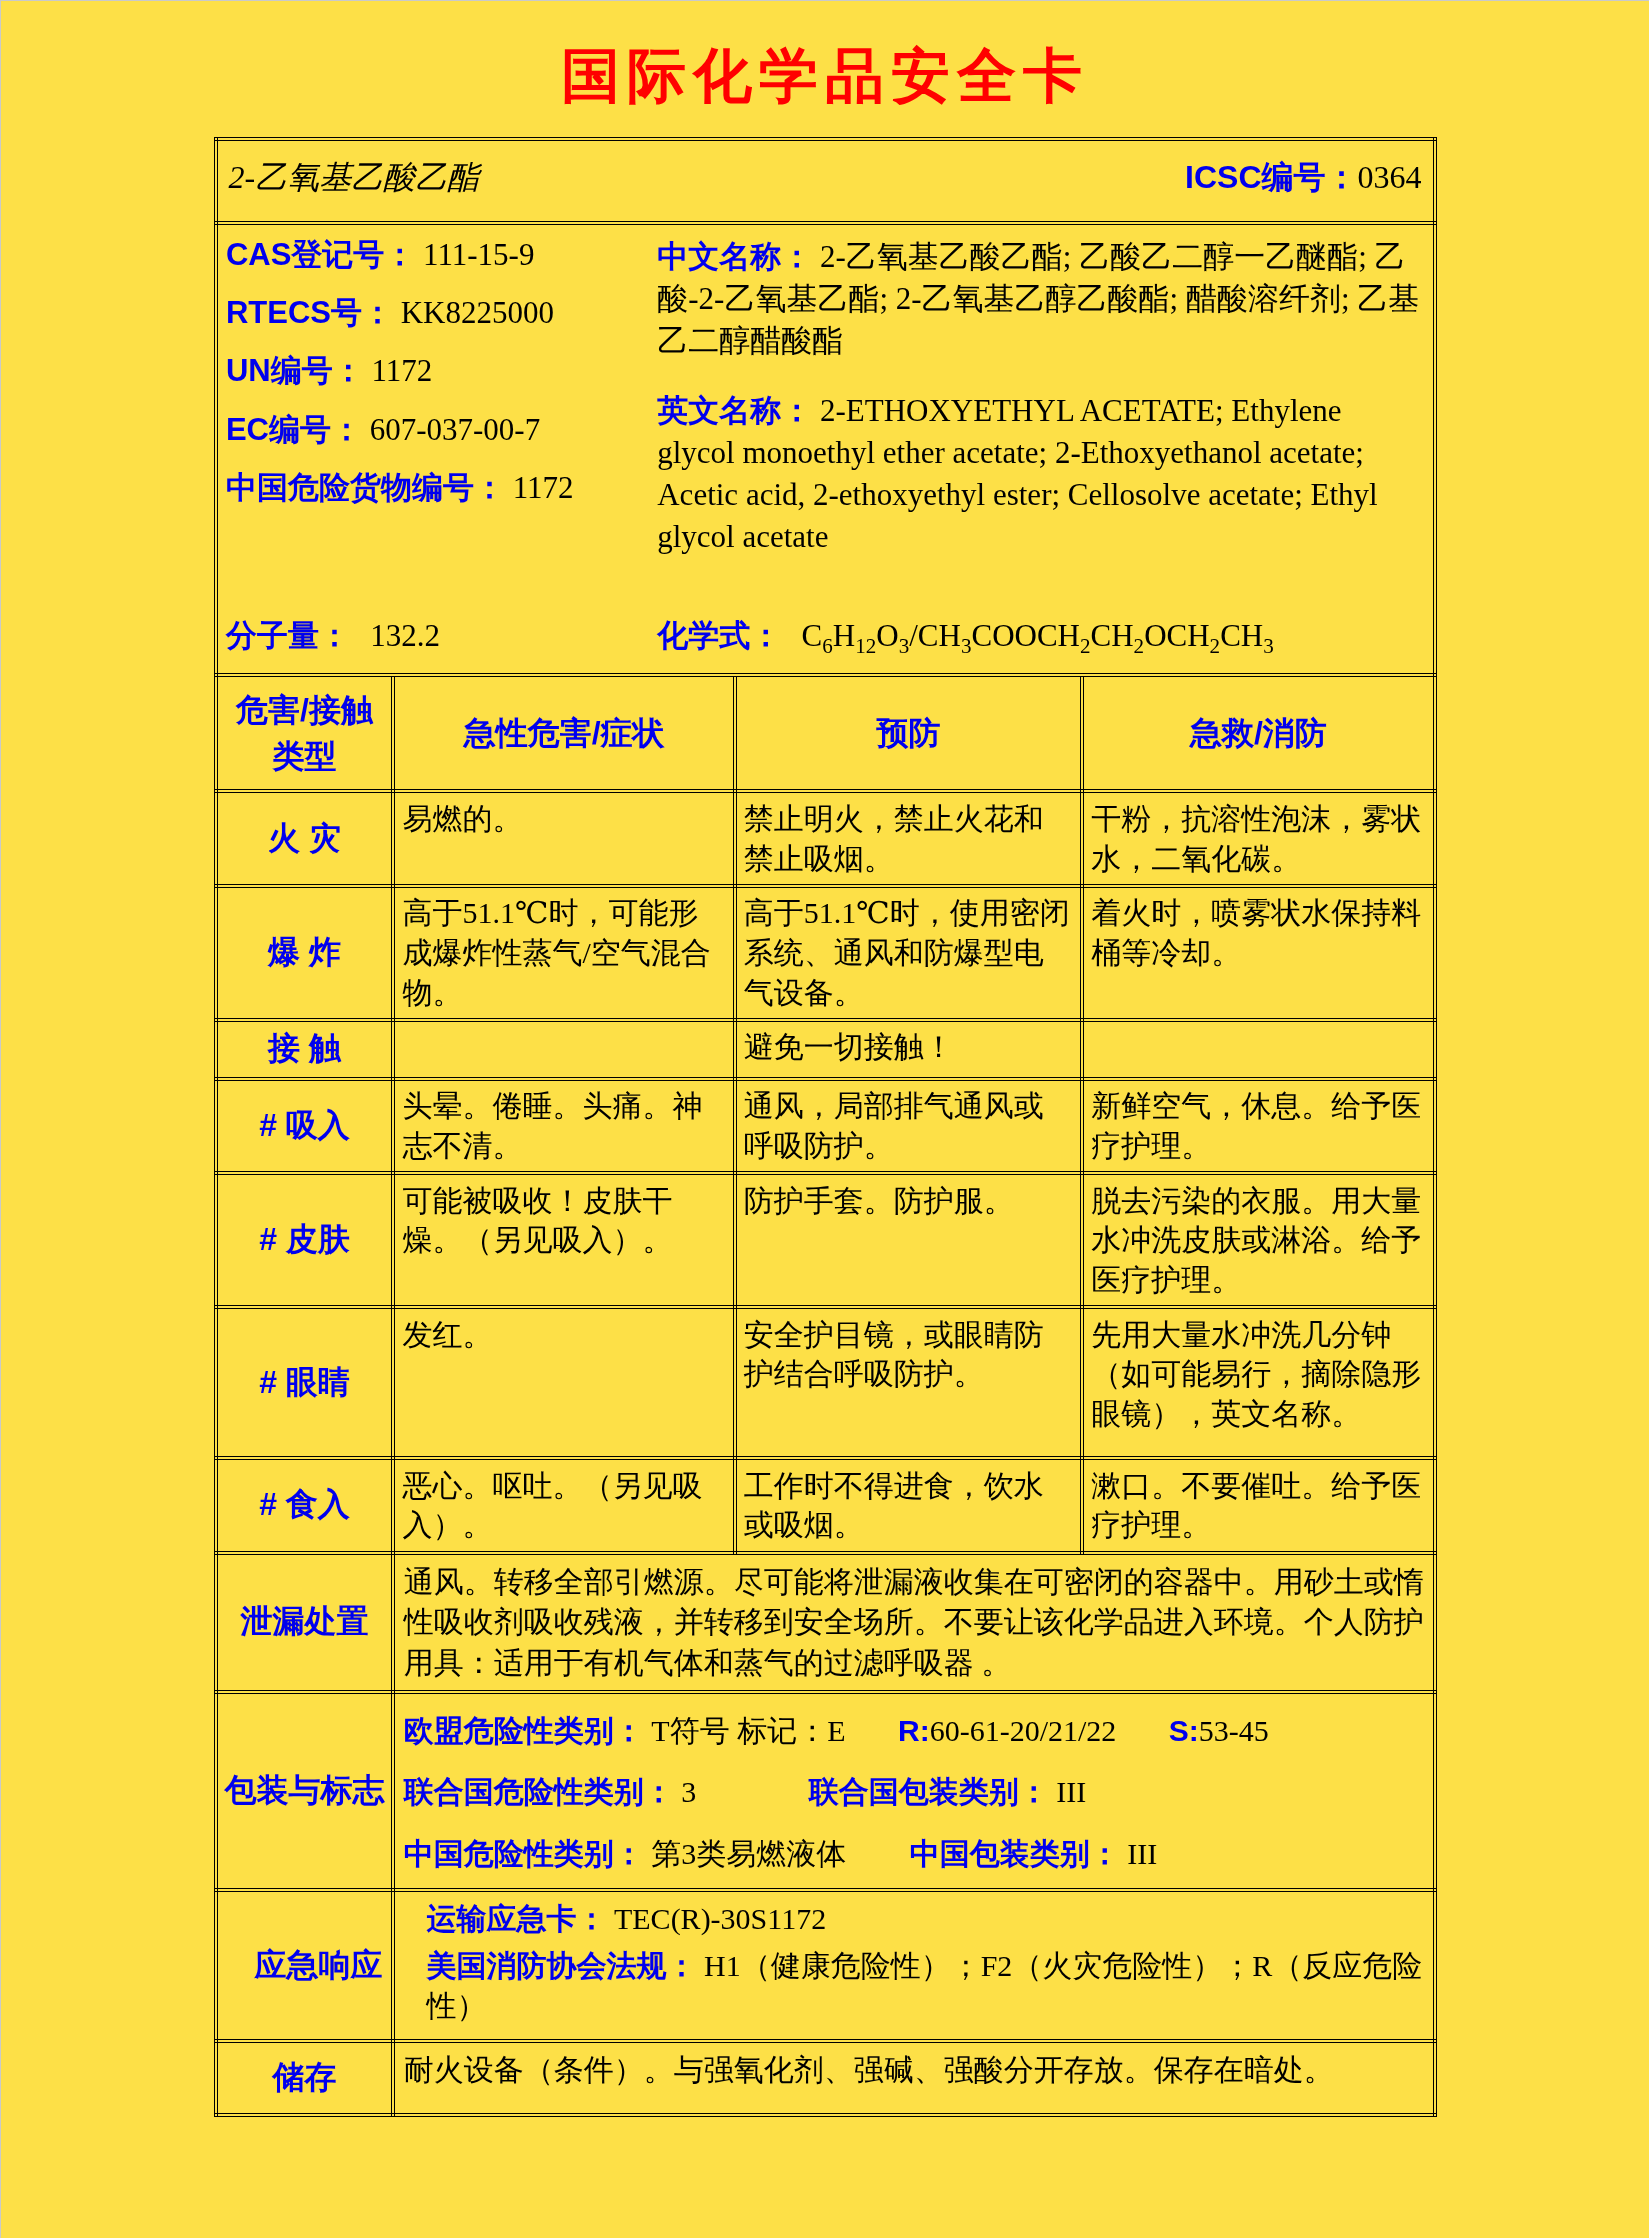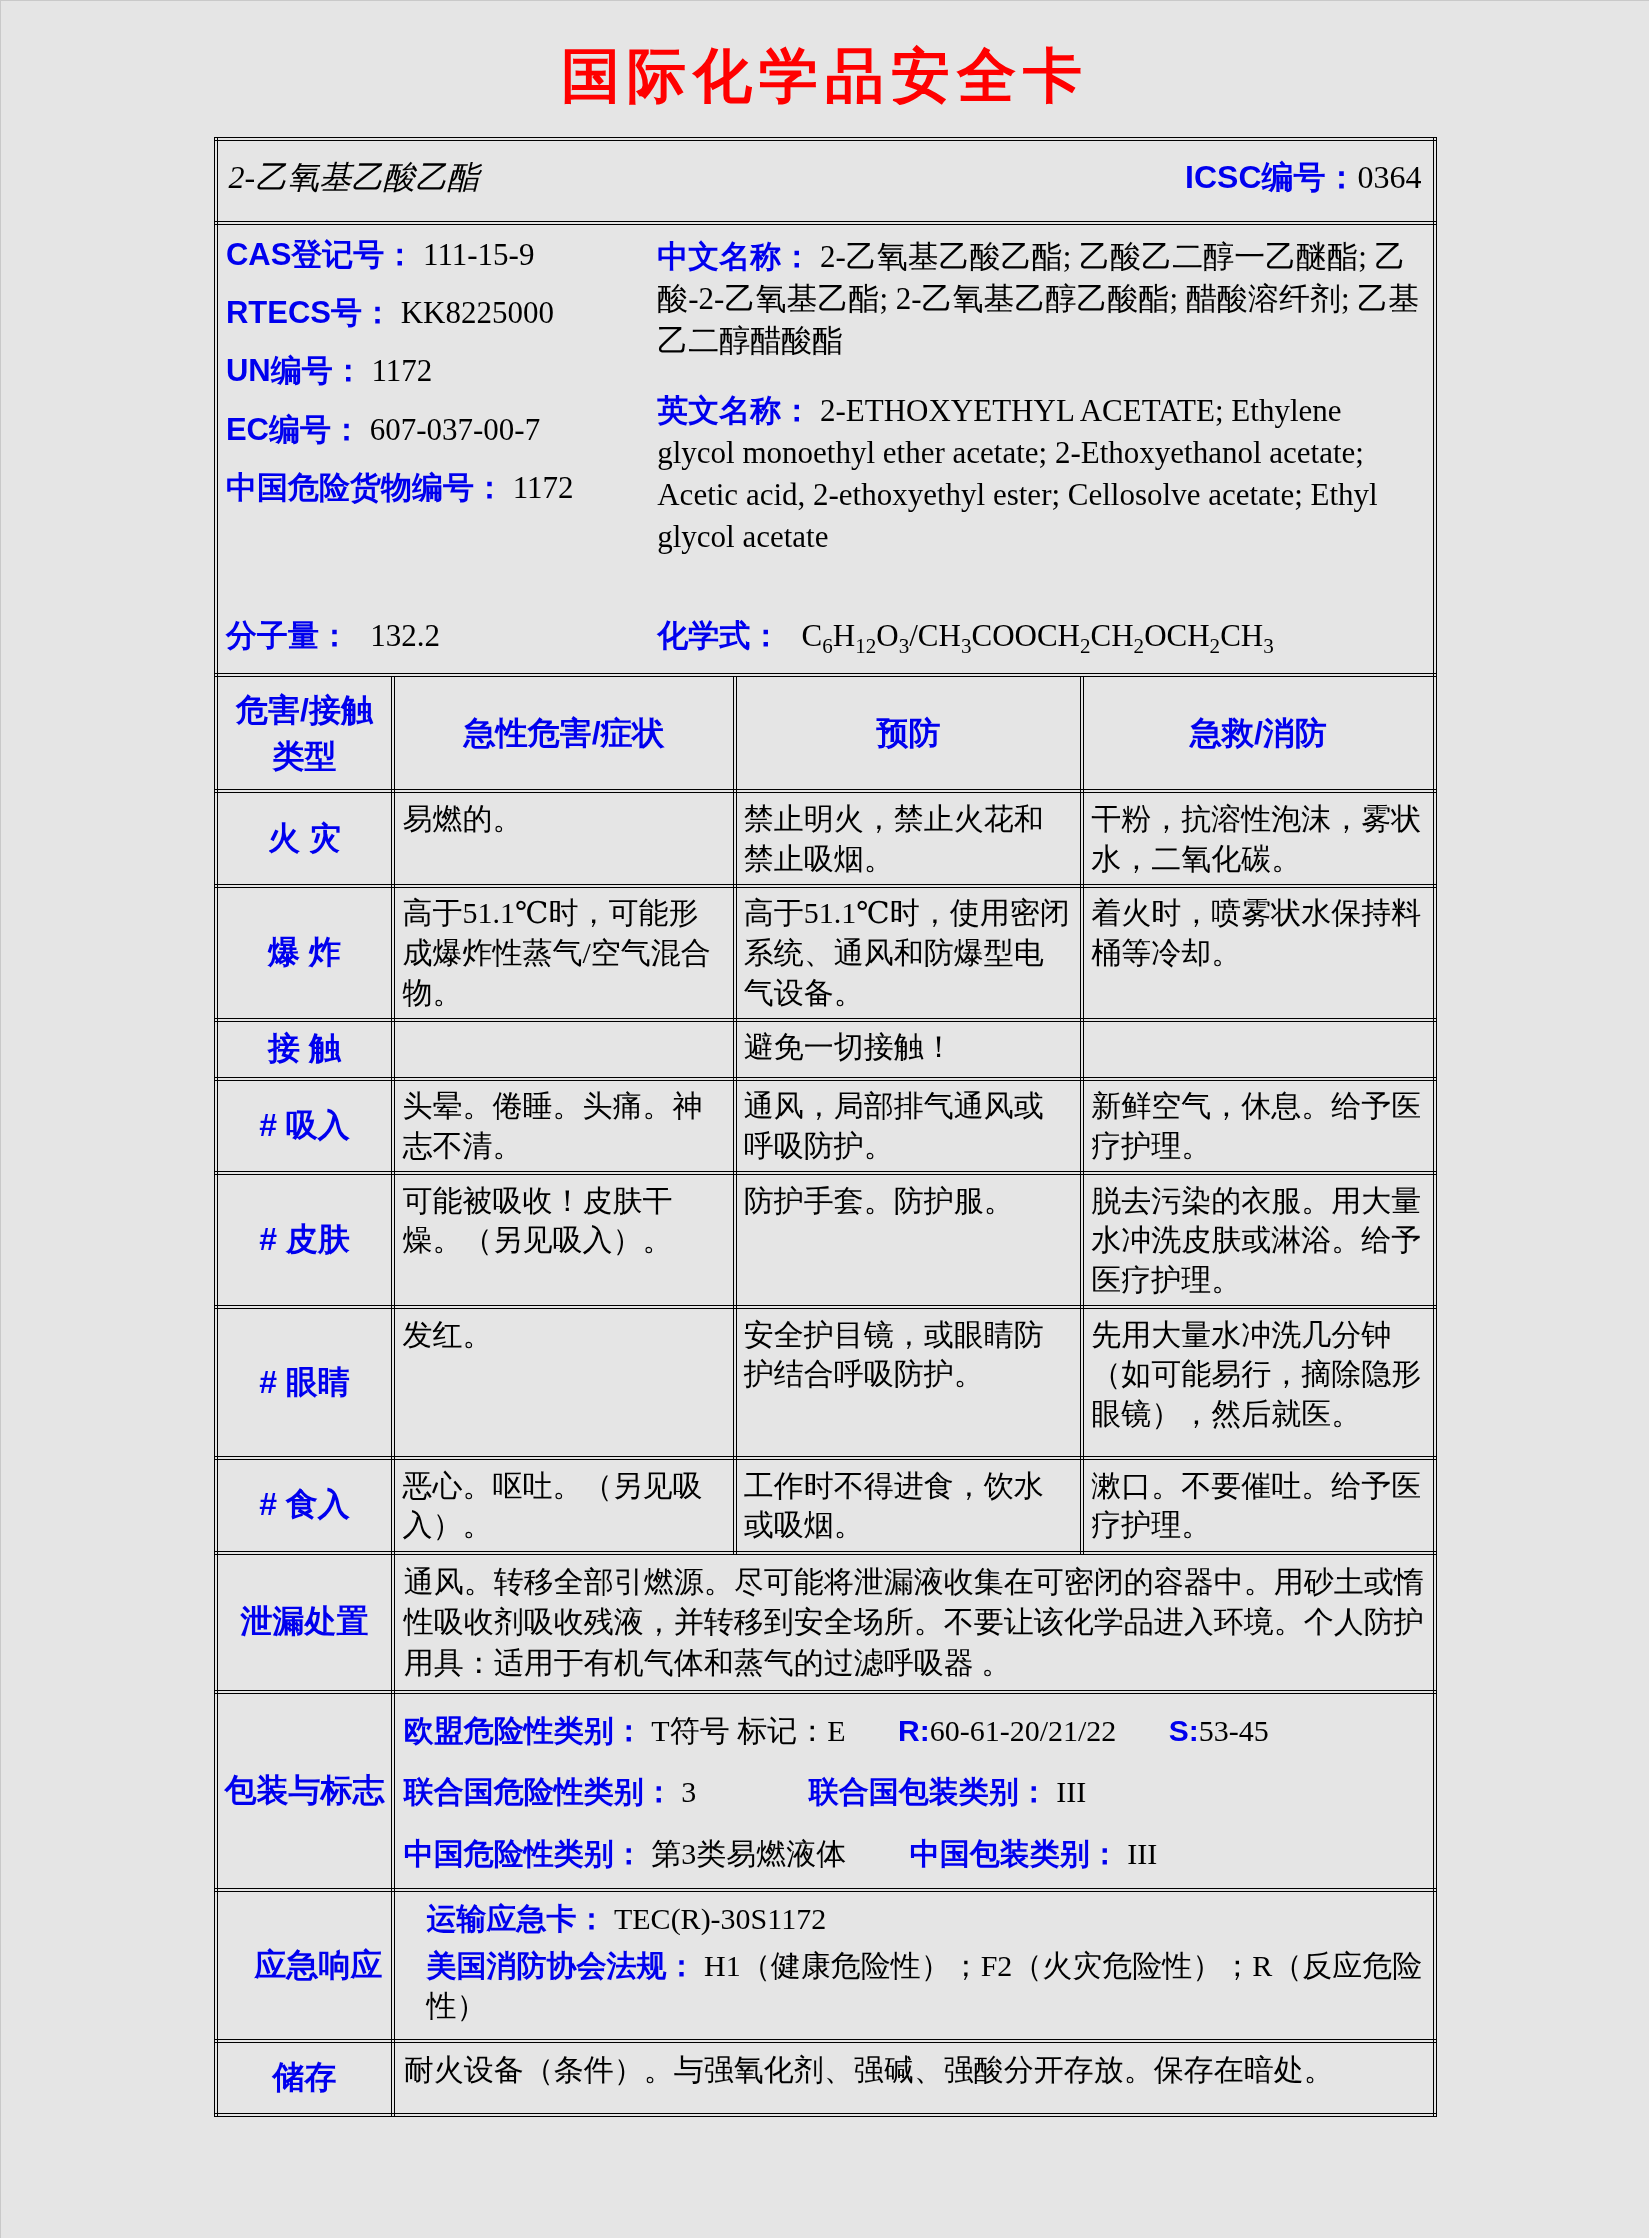--- a/index.html
+++ b/index.html
@@ -4,21 +4,21 @@
 <style>
   * { box-sizing: border-box; margin: 0; padding: 0; }
   body {
     background: #ffffff;
     font-family: "Liberation Serif", "DejaVu Serif", serif;
     color: #000;
   }
   .page {
     width: 1650px;
     height: 2239px;
-    background: #e5e5e5;
+    background: #fde047;
     border: 1.4px solid #c9c9c9;
     position: relative;
     padding-top: 36px;
   }
   .doc-title {
     text-align: center;
     font-family: "Liberation Sans", "DejaVu Sans", sans-serif;
     font-weight: bold;
     font-size: 59px;
     letter-spacing: 7px;
@@ -232,21 +232,21 @@
       <td class="type-cell"># 皮肤</td>
       <td class="content-cell">可能被吸收！皮肤干燥。（另见吸入）。</td>
       <td class="content-cell">防护手套。防护服。</td>
       <td class="content-cell">脱去污染的衣服。用大量水冲洗皮肤或淋浴。给予医疗护理。</td>
     </tr>
 
     <tr class="r-eyes">
       <td class="type-cell"># 眼睛</td>
       <td class="content-cell">发红。</td>
       <td class="content-cell">安全护目镜，或眼睛防护结合呼吸防护。</td>
-      <td class="content-cell">先用大量水冲洗几分钟（如可能易行，摘除隐形眼镜），然后就医。</td>
+      <td class="content-cell">先用大量水冲洗几分钟（如可能易行，摘除隐形眼镜），英文名称。</td>
     </tr>
 
     <tr class="r-ingestion">
       <td class="type-cell"># 食入</td>
       <td class="content-cell">恶心。呕吐。（另见吸入）。</td>
       <td class="content-cell">工作时不得进食，饮水或吸烟。</td>
       <td class="content-cell">漱口。不要催吐。给予医疗护理。</td>
     </tr>
 
     <tr class="r-spill">

